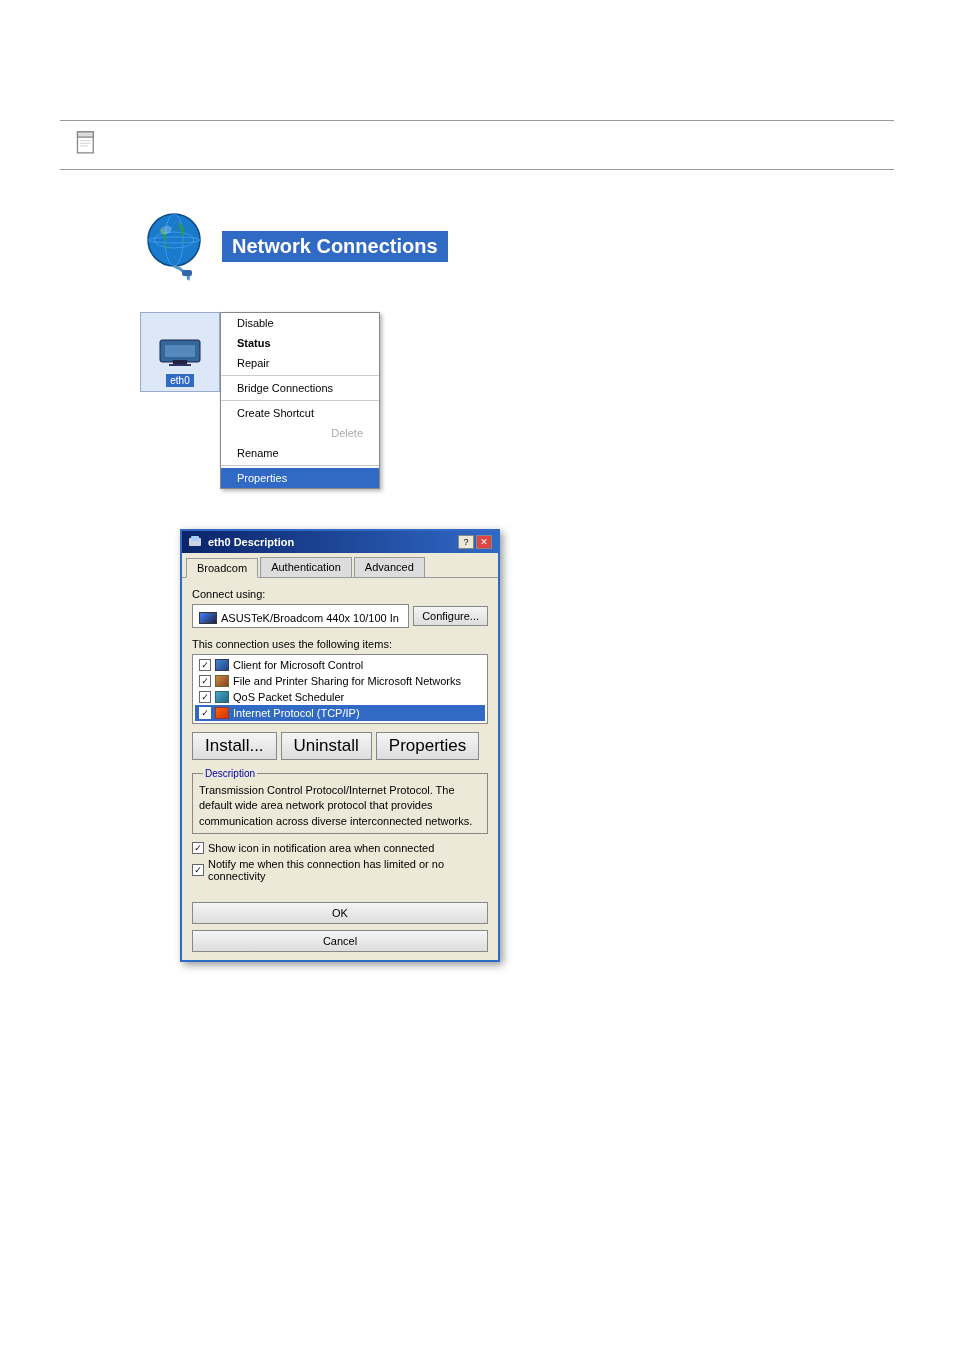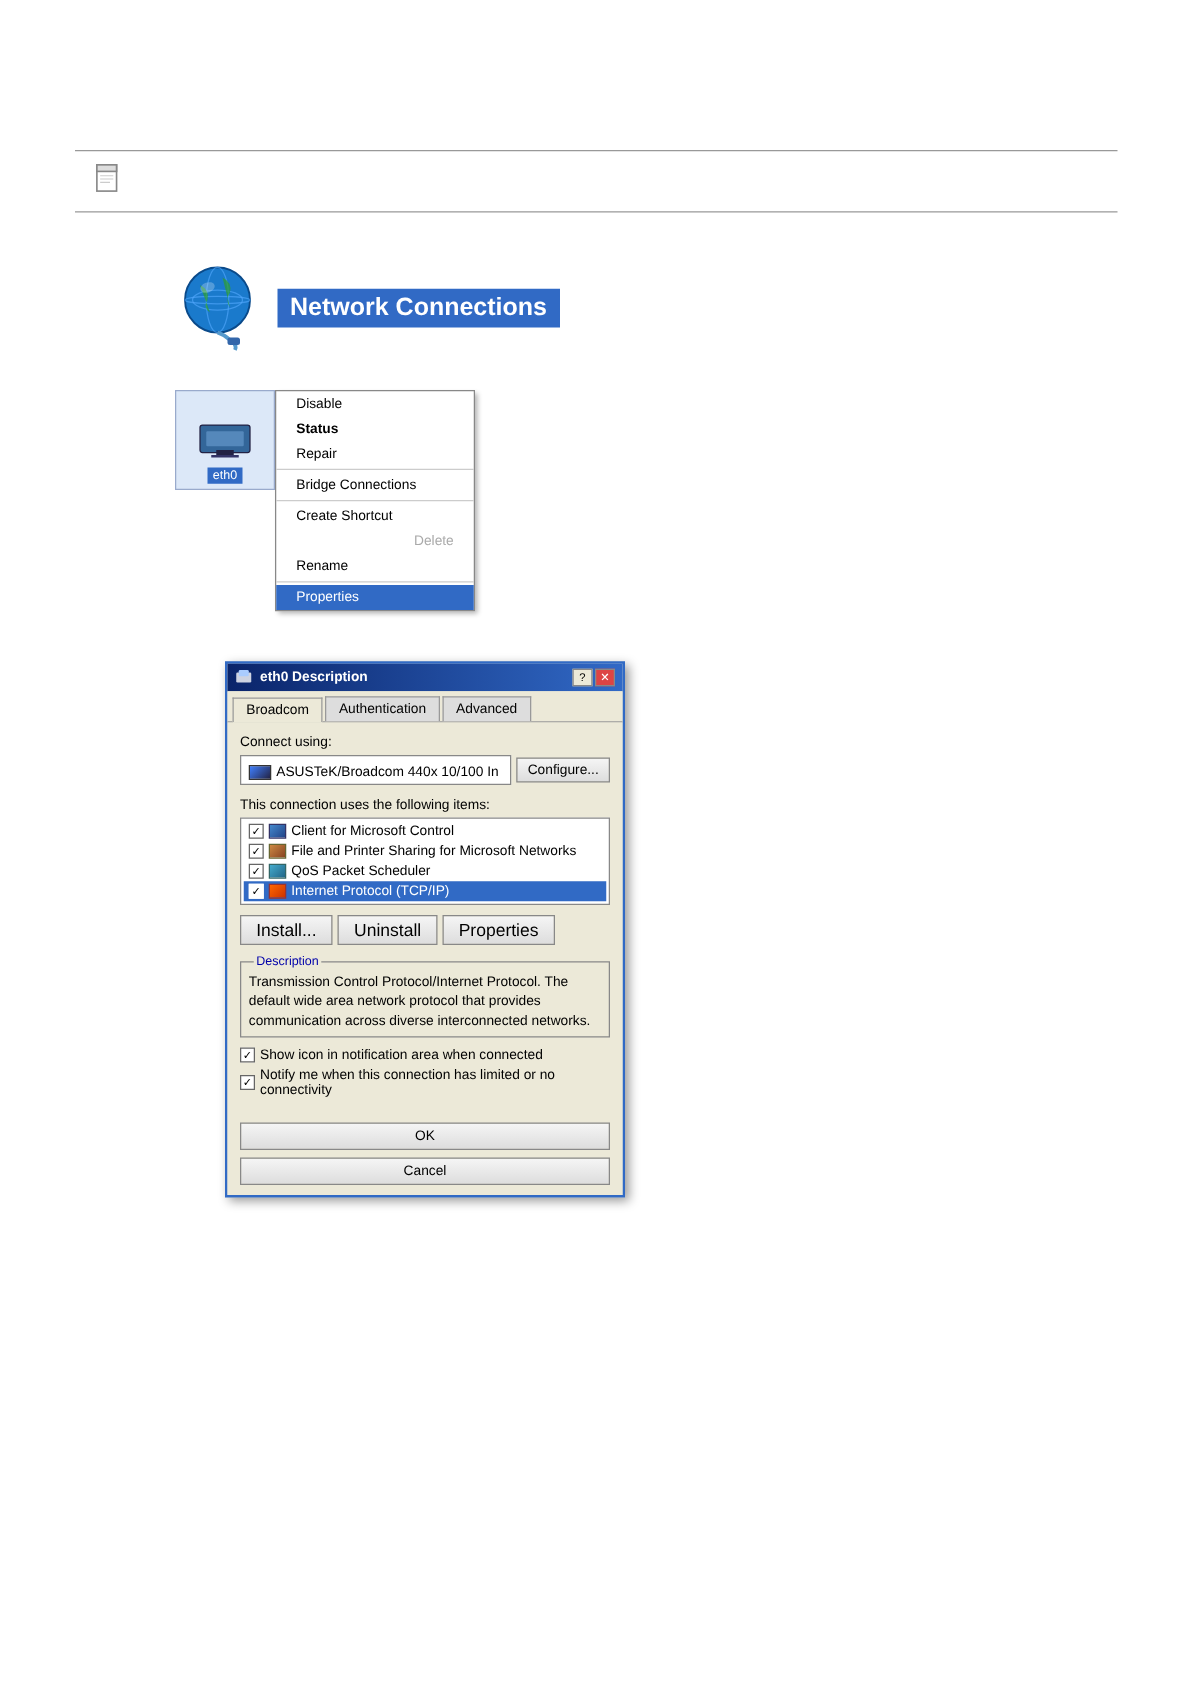--- a/index.html
+++ b/index.html
@@ -259,21 +259,21 @@
 
     .dialog-buttons-row {
       display: flex;
       gap: 4px;
       margin-bottom: 8px;
     }
     .dialog-btn {
       padding: 3px 12px;
       border: 1px solid #888;
       background: linear-gradient(to bottom, #f5f5f5, #ddd);
-      font-size: 14px;
+      font-size: 17px;
       cursor: pointer;
     }
 
     .description-group {
       border: 1px solid #888;
       padding: 4px 6px;
       margin-bottom: 8px;
       background: #ece9d8;
     }
     .description-legend {

